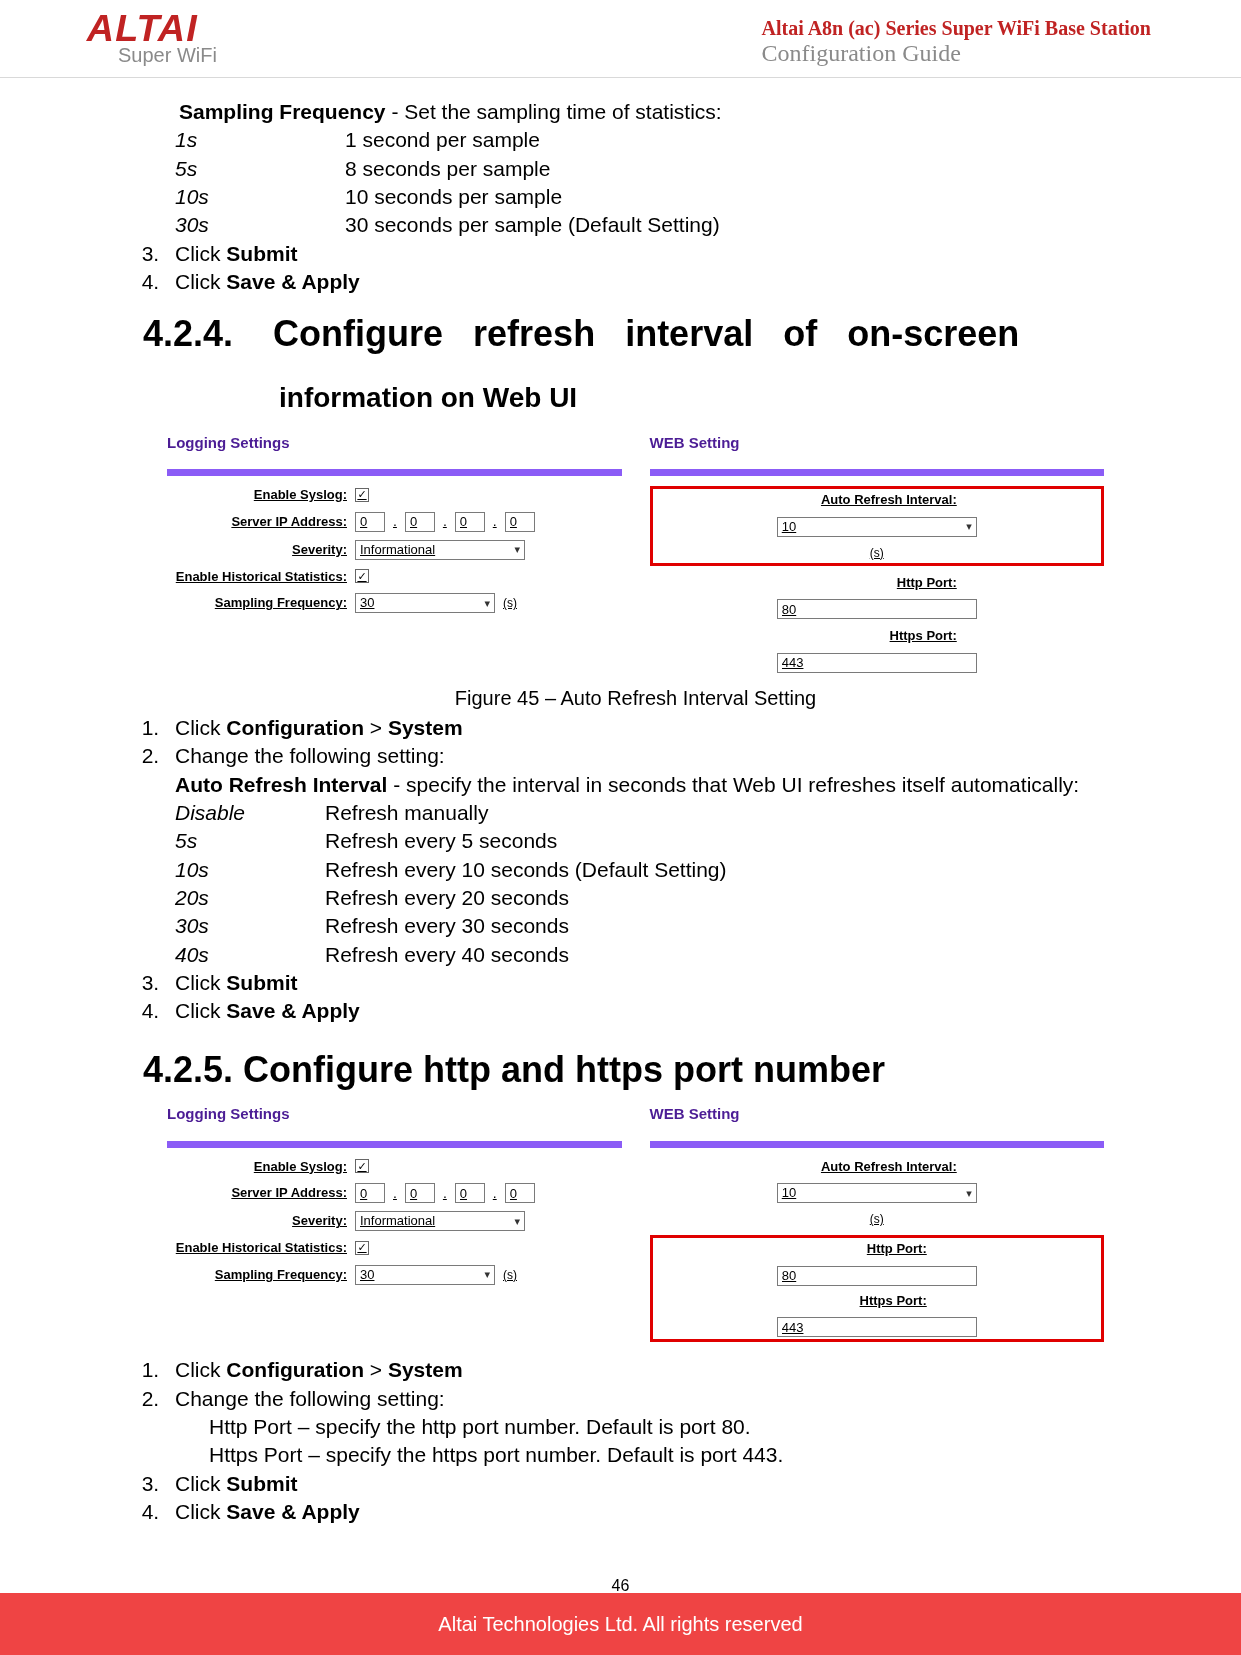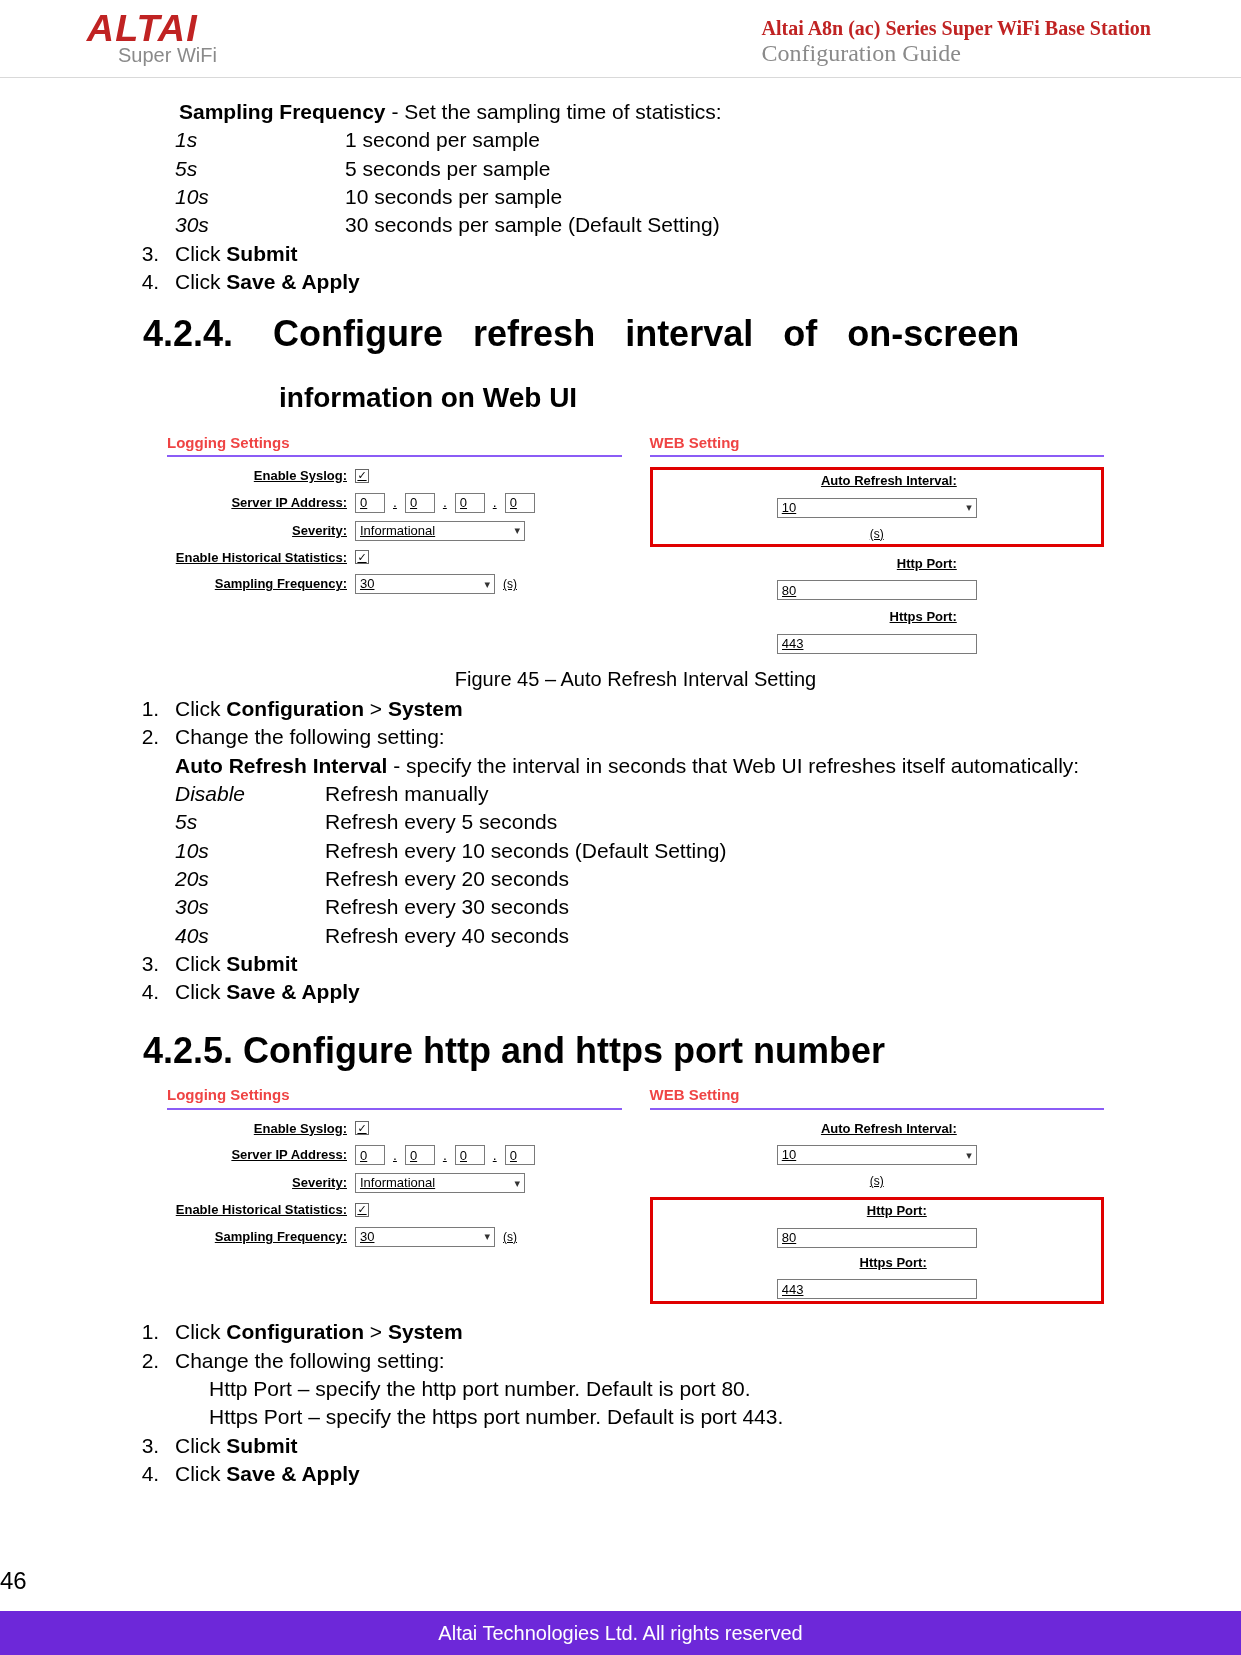--- a/index.html
+++ b/index.html
@@ -85,24 +85,24 @@
     }
     .ui-panel {
       display: flex;
       font-family: Arial, sans-serif;
       font-size: 14px;
       gap: 18px;
       margin-top: 6px;
     }
     .ui-col { flex: 1; }
     .ui-title {
-      color: #ef4444;
+      color: #4c1d95;
       font-weight: 700;
-      border-bottom: 2px solid #8b5cf6;
-      padding-bottom: 2px;
+      border-bottom: 7px solid #8b5cf6;
+      padding-bottom: 16px;
       margin-bottom: 10px;
       font-size: 15px;
     }
     .field-row {
       display: flex;
       align-items: center;
       justify-content: flex-end;
       gap: 8px;
       margin-bottom: 8px;
       text-decoration: underline;
@@ -145,27 +145,28 @@
     .hl-red { border: 3px solid #e00000 !important; padding: 2px 4px; }
     .suffix { font-size: 12px; color: #000; }
     .opt-table .row { display: flex; }
     .opt-table .c1 { width: 150px; font-style: italic; }
     .opt-table .c2 { flex: 1; }
     .sub-lines { margin-left: 34px; }
     .page-number {
       position: absolute;
       bottom: 60px;
       left: 0; right: 0;
-      font-size: 24px;
+      text-align: center;
+      font-size: 16px;
     }
     .footer-bar {
       position: absolute;
       bottom: 0; left: 0; right: 0;
-      background: #6d28d9;
-      height: 44px;
+      background: #ef4444;
+      height: 62px;
       color: #fff;
       font-size: 20px;
       display: flex;
       align-items: center;
       justify-content: center;
     }
     ol.steps.second { }
     .justify { text-align: justify; }
     .top-group { position: relative; }
   </style>
@@ -189,21 +190,21 @@
     <div class="lead-line">
       <span class="b">Sampling Frequency</span><span> - Set the sampling time of statistics:</span>
     </div>
     <div class="sampling-table">
       <div class="row">
           <div class="c1">1s</div>
           <div class="c2">1 second per sample</div>
         </div>
       <div class="row">
           <div class="c1">5s</div>
-          <div class="c2">5 seconds per sample</div>
+          <div class="c2">8 seconds per sample</div>
         </div>
       <div class="row">
           <div class="c1">10s</div>
           <div class="c2">10 seconds per sample</div>
         </div>
       <div class="row">
           <div class="c1">30s</div>
           <div class="c2">30 seconds per sample (Default Setting)</div>
         </div>
     </div>

